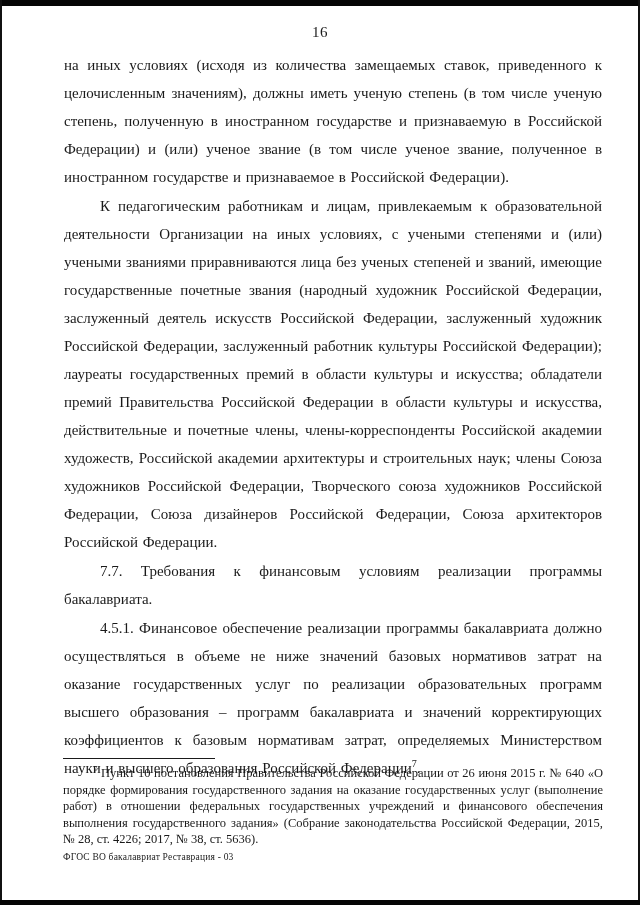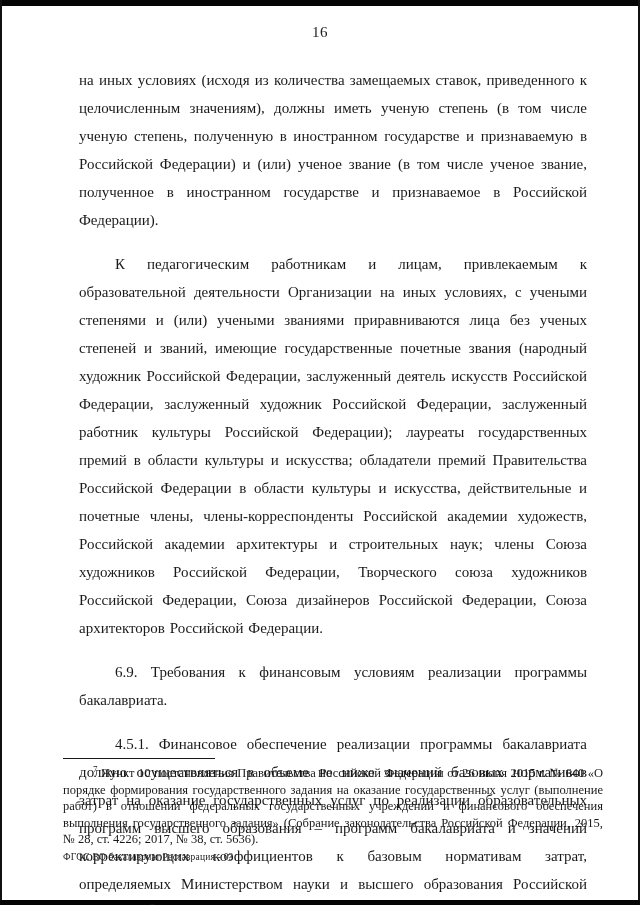--- a/index.html
+++ b/index.html
@@ -50,21 +50,21 @@
     font-size: 15px;
     letter-spacing: 0.5px;
   }
   .content {
     position: absolute;
     top: 50px;
     left: 63px;
     width: 540px;
   }
   .content p {
-    margin: 16px;
+    margin: 1px;
     text-align: justify;
     font-size: 15px;
     line-height: 28px;
     word-spacing: 1px;
   }
   .content p.indent {
     text-indent: 36px;
   }
   sup {
     font-size: 10px;
@@ -110,21 +110,21 @@
   <div class="edge-top"></div>
   <div class="edge-left"></div>
   <div class="edge-right"></div>
   <div class="edge-bottom"></div>
 
   <div class="page-number">16</div>
 
   <div class="content">
     <p>на иных условиях (исходя из количества замещаемых ставок, приведенного к целочисленным значениям), должны иметь ученую степень (в том числе ученую степень, полученную в иностранном государстве и признаваемую в Российской Федерации) и (или) ученое звание (в том числе ученое звание, полученное в иностранном государстве и признаваемое в Российской Федерации).</p>
     <p class="indent">К педагогическим работникам и лицам, привлекаемым к образовательной деятельности Организации на иных условиях, с учеными степенями и (или) учеными званиями приравниваются лица без ученых степеней и званий, имеющие государственные почетные звания (народный художник Российской Федерации, заслуженный деятель искусств Российской Федерации, заслуженный художник Российской Федерации, заслуженный работник культуры Российской Федерации); лауреаты государственных премий в области культуры и искусства; обладатели премий Правительства Российской Федерации в области культуры и искусства, действительные и почетные члены, члены-корреспонденты Российской академии художеств, Российской академии архитектуры и строительных наук; члены Союза художников Российской Федерации, Творческого союза художников Российской Федерации, Союза дизайнеров Российской Федерации, Союза архитекторов Российской Федерации.</p>
-    <p class="indent">6.9. Требования к финансовым условиям реализации программы бакалавриата.</p>
+    <p class="indent">7.7. Требования к финансовым условиям реализации программы бакалавриата.</p>
     <p class="indent"><span>4.5.1. Финансовое обеспечение реализации программы бакалавриата должно осуществляться в объеме не ниже значений базовых нормативов затрат на оказание государственных услуг по реализации образовательных программ высшего образования – программ бакалавриата и значений корректирующих коэффициентов к базовым нормативам затрат, определяемых Министерством науки и высшего образования Российской Федерации</span><sup>7</sup><span>.</span></p>
   </div>
 
   <div class="footnote-area">
     <div class="footnote-separator"></div>
     <p class="footnote-text"><sup>7</sup><span> Пункт 10 постановления Правительства Российской Федерации от 26 июня 2015 г. № 640 «О порядке формирования государственного задания на оказание государственных услуг (выполнение работ) в отношении федеральных государственных учреждений и финансового обеспечения выполнения государственного задания» (Собрание законодательства Российской Федерации, 2015, № 28, ст. 4226; 2017, № 38, ст. 5636).</span></p>
   </div>
 
   <div class="page-footer">ФГОС ВО бакалавриат Реставрация - 03</div>
 

